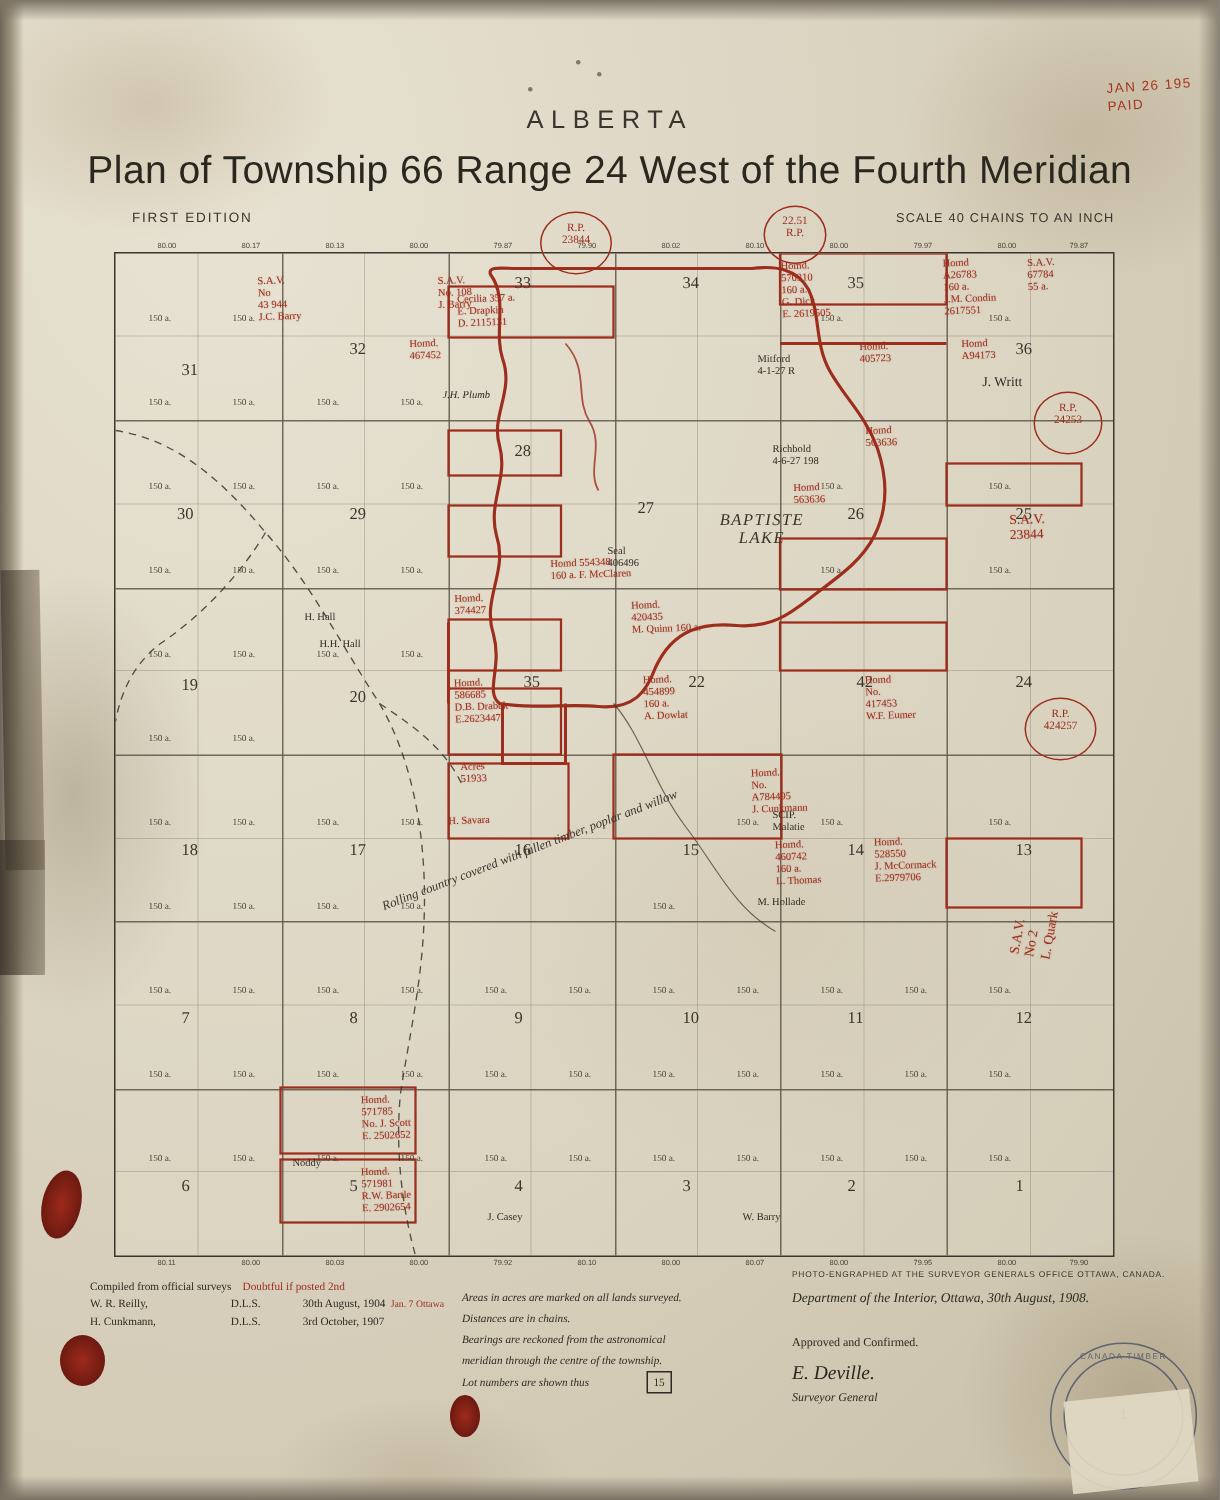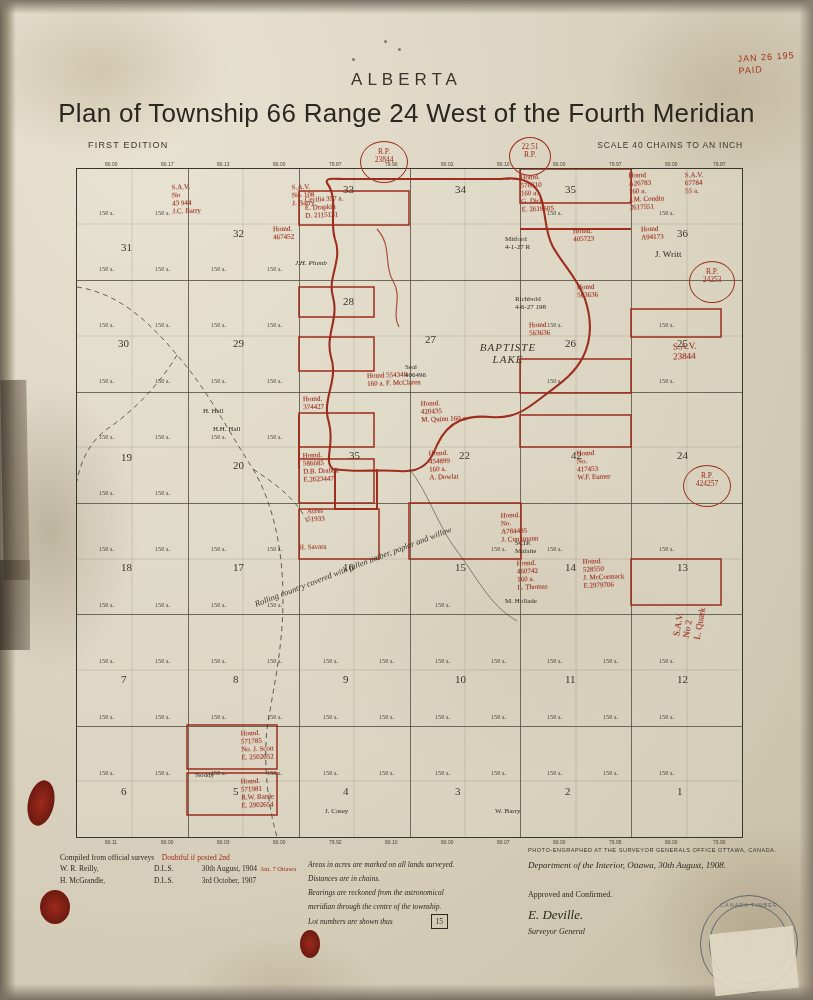--- a/index.html
+++ b/index.html
@@ -474,21 +474,21 @@
       &nbsp;&nbsp;
       <span style="color:#9d2d1d">Doubtful if posted 2nd</span>
     </div>
     <div>
       <span style="display:inline-block;width:92px">W. R. Reilly,</span>
       <span style="display:inline-block;width:46px">D.L.S.</span>
       <span>30th August, 1904</span>
       <span style="color:#9d2d1d;font-size:6.5px">&nbsp;<span>Jan. 7 Ottawa</span></span>
     </div>
     <div>
-      <span style="display:inline-block;width:92px">H. McGrandle,</span>
+      <span style="display:inline-block;width:92px">H. Cunkmann,</span>
       <span style="display:inline-block;width:46px">D.L.S.</span>
       <span>3rd October, 1907</span>
     </div>
   </div>
 
   <div class="foot footM">
     <div>Areas in acres are marked on all lands surveyed.</div>
     <div>Distances are in chains.</div>
     <div>Bearings are reckoned from the astronomical</div>
     <div>meridian through the centre of the township.</div>

